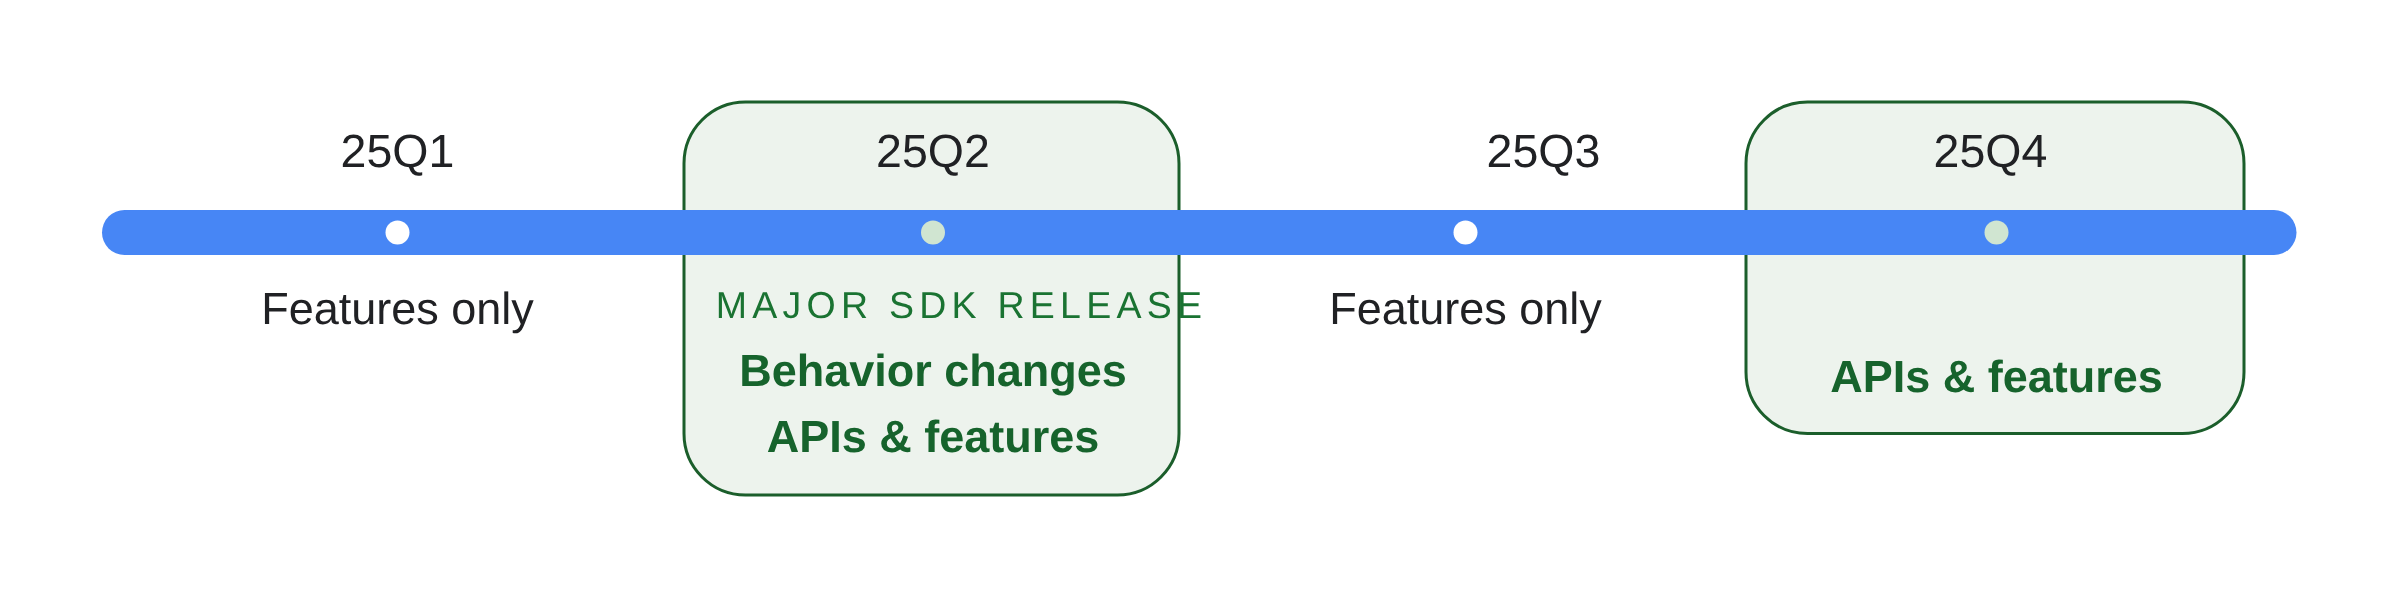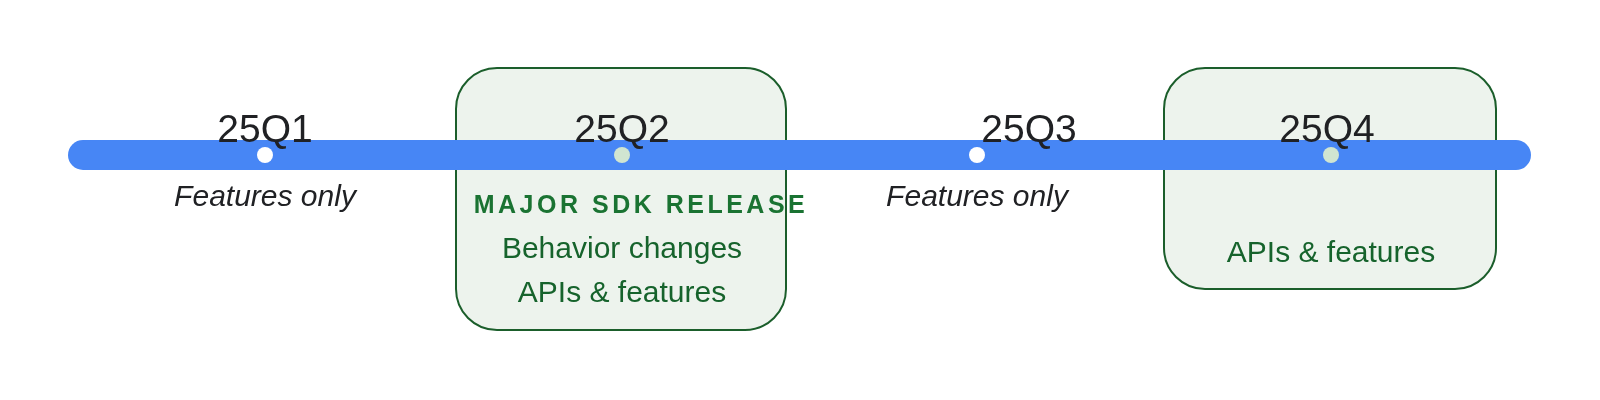--- a/index.html
+++ b/index.html
@@ -37,56 +37,54 @@
     height: 16px;
     border-radius: 50%;
     transform: translateX(-50%);
   }
   .dot-plain { background: var(--dot-plain, #ffffff); }
   .dot-boxed { background: var(--dot-boxed, #d0e5d1); }
   .q-label {
     position: absolute;
     top: 85px;
     transform: translateX(-50%);
-    font-size: 39px;
+    font-size: 31px;
     line-height: 32px;
     font-weight: 500;
     color: var(--label-text, #202124);
     white-space: nowrap;
-    margin-top: 28px;
   }
   .note {
     position: absolute;
-    top: 181px;
+    top: 192px;
     transform: translateX(-50%);
     font-size: 30px;
     line-height: 30px;
-    font-style: italic;
     font-weight: 500;
     color: var(--label-text, #202124);
     white-space: nowrap;
   }
   .box-heading {
     position: absolute;
     top: 191px;
     transform: translateX(-50%);
     font-size: 25px;
     line-height: 27px;
     letter-spacing: 3.5px;
-    font-weight: 700;
+    font-weight: 400;
     color: var(--heading-green, #1a7332);
     white-space: nowrap;
     padding-left: 38px;
   }
   .box-line {
     position: absolute;
     transform: translateX(-50%);
     font-size: 30px;
     line-height: 30px;
-    font-weight: 400;
+    font-weight: 700;
     color: var(--body-green, #16632c);
     white-space: nowrap;
   }
 </style>
 </head>
 <body>
 
 <div class="stage">
 
   <div class="release-box q2"></div>

